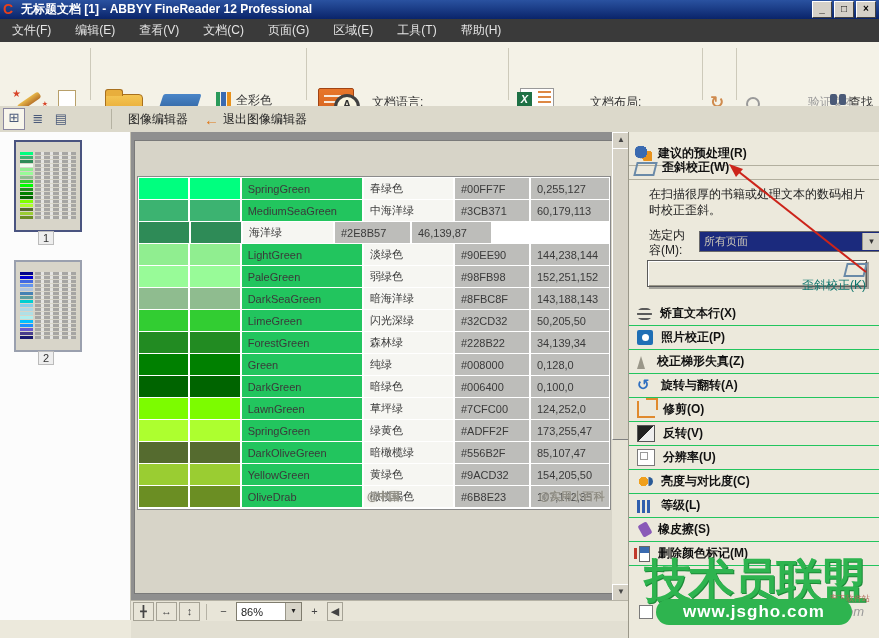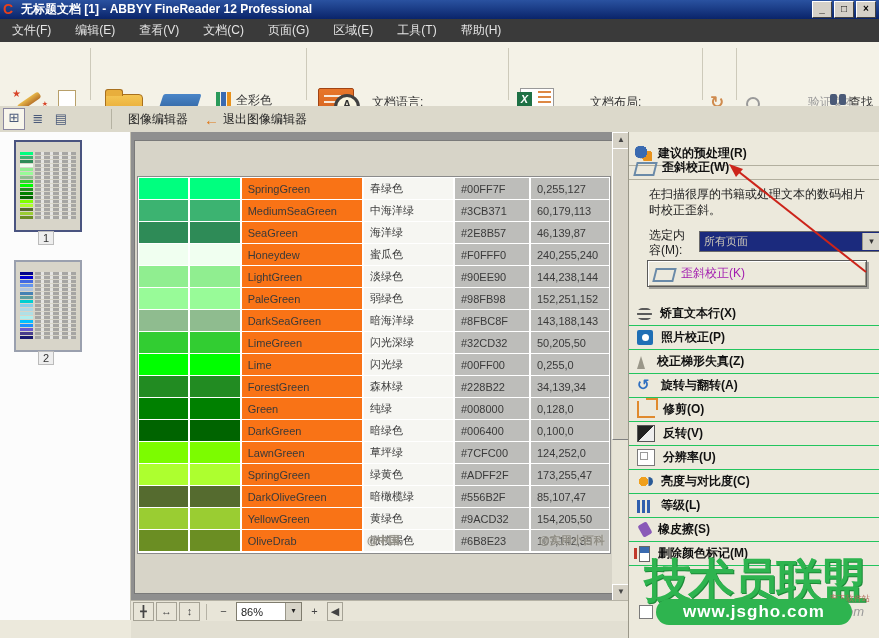--- a/index.html
+++ b/index.html
@@ -87,21 +87,21 @@
   .page-num span{background:#eee;border:1px solid #bbb;padding:0 4px;}
 
   
   .main{left:131px;top:132px;width:497px;height:468px;background:#8f8f8f;overflow:hidden;}
   .scanpage{position:absolute;left:3px;top:8px;width:477px;height:452px;background:#d7d4c8;border:1px solid #7a7a7a;}
   .ctable{position:absolute;left:2px;top:35px;width:470px;background:#fff;border:1px solid #8a8a8a;padding:1px;}
   .crow{display:flex;height:21px;margin-bottom:1px;align-items:stretch;position:relative;}
   .crow .sw1,.crow .sw2{width:50px;}
   .crow .sw2{margin-left:2px;}
   .crow .cell{display:flex;align-items:center;padding-left:6px;font-size:11px;color:#3a3a3a;}
-  .crow .en{width:116px;background:#f97316;margin-left:2px;}
+  .crow .en{width:116px;background:#22c55e;margin-left:2px;}
   .crow .cn{width:84px;background:#f6f6f2;margin-left:2px;}
   .crow .hex{width:69px;background:#bdbdba;margin-left:2px;}
   .crow .rgb{width:73px;background:#bdbdba;margin-left:2px;}
   .wm-over{position:absolute;top:3px;font-size:11px;color:#8f8d84;font-weight:bold;white-space:nowrap;text-shadow:0 0 2px #cfcdc4;}
   .wm-cn{left:228px;}
   .wm-rgb{left:400px;}
 
   
   .vscroll{left:612px;top:132px;width:16px;height:468px;background:#e6e3d6;}
   .sbtn{position:absolute;left:0;width:16px;height:16px;background:#d6d2c6;border:1px solid;border-color:#fff #808080 #808080 #fff;
@@ -123,21 +123,21 @@
   .prow .plabel{font-size:12px;font-weight:bold;color:#111;margin-left:6px;}
   .picon{width:17px;height:15px;margin-left:6px;position:relative;flex:none;}
 
   .desc{position:absolute;left:20px;top:54px;width:216px;font-size:12px;color:#222;line-height:16px;}
   .sel-label{position:absolute;left:20px;top:96px;width:44px;font-size:12px;color:#222;line-height:15px;}
   .sel-combo{position:absolute;left:70px;top:99px;width:180px;height:19px;border:1px solid #6a6a6a;background:#1b2a7d;display:flex;align-items:center;}
   .sel-combo .cv{flex:1;color:#cfc9b8;font-size:11px;padding-left:4px;}
   .sel-combo .cb{width:17px;height:17px;background:#d8d5c9;border-left:1px solid #9a9789;font-size:9px;text-align:center;line-height:16px;color:#333;}
   .deskew-btn{position:absolute;left:18px;top:128px;width:218px;height:25px;background:#ece9dc;border:1px solid #5a5a5a;
       box-shadow:inset 1px 1px 0 #fff, inset -1px -1px 0 #9a9789, 2px 2px 0 rgba(80,80,80,.45);
-      display:flex;align-items:center;font-size:12px;color:#a21caf;}
+      display:flex;align-items:flex-end;font-size:12px;color:#0f766e;flex-direction:column;}
   .tools{position:absolute;left:0;top:170px;width:251px;}
   .trow{height:23px;border-bottom:1px solid #22c55e;display:flex;align-items:center;}
   .trow .tlabel{font-size:12px;font-weight:bold;color:#111;margin-left:8px;}
   .chkrow{position:absolute;left:0;top:468px;width:251px;height:24px;display:flex;align-items:center;}
   .chk{width:12px;height:12px;background:#fff;border:1px solid #7a7a7a;margin-left:10px;}
 
   
   .ic{width:16px;height:15px;margin-left:8px;position:relative;flex:none;}
   .ic-gears{background:radial-gradient(circle at 35% 40%,#3a6ab0 0 45%,transparent 46%),radial-gradient(circle at 75% 70%,#e8921c 0 35%,transparent 36%);}
   .ic-skew{border:2px solid #6a8aa8;transform:skewX(-14deg);height:10px;margin-top:2px;}
@@ -448,33 +448,23 @@
             <span class="sw2" style="background: rgb(60, 179, 113);"></span>
             <span class="cell en">MediumSeaGreen</span>
             <span class="cell cn">中海洋绿</span>
             <span class="cell hex">#3CB371</span>
             <span class="cell rgb">60,179,113</span>
 
           </div>
           <div class="crow">
             <span class="sw1" style="background: rgb(46, 139, 87);"></span>
             <span class="sw2" style="background: rgb(46, 139, 87);"></span>
-            <span class="cell en">SeaGreen</span>
             <span class="cell cn">海洋绿</span>
             <span class="cell hex">#2E8B57</span>
             <span class="cell rgb">46,139,87</span>
-
-          </div>
-          <div class="crow">
-            <span class="sw1" style="background: rgb(240, 255, 240);"></span>
-            <span class="sw2" style="background: rgb(240, 255, 240);"></span>
-            <span class="cell en">Honeydew</span>
-            <span class="cell cn">蜜瓜色</span>
-            <span class="cell hex">#F0FFF0</span>
-            <span class="cell rgb">240,255,240</span>
 
           </div>
           <div class="crow">
             <span class="sw1" style="background: rgb(144, 238, 144);"></span>
             <span class="sw2" style="background: rgb(144, 238, 144);"></span>
             <span class="cell en">LightGreen</span>
             <span class="cell cn">淡绿色</span>
             <span class="cell hex">#90EE90</span>
             <span class="cell rgb">144,238,144</span>
 
@@ -497,29 +487,20 @@
             <span class="cell rgb">143,188,143</span>
 
           </div>
           <div class="crow">
             <span class="sw1" style="background: rgb(50, 205, 50);"></span>
             <span class="sw2" style="background: rgb(50, 205, 50);"></span>
             <span class="cell en">LimeGreen</span>
             <span class="cell cn">闪光深绿</span>
             <span class="cell hex">#32CD32</span>
             <span class="cell rgb">50,205,50</span>
-
-          </div>
-          <div class="crow">
-            <span class="sw1" style="background: rgb(0, 255, 0);"></span>
-            <span class="sw2" style="background: rgb(0, 255, 0);"></span>
-            <span class="cell en">Lime</span>
-            <span class="cell cn">闪光绿</span>
-            <span class="cell hex">#00FF00</span>
-            <span class="cell rgb">0,255,0</span>
 
           </div>
           <div class="crow">
             <span class="sw1" style="background: rgb(34, 139, 34);"></span>
             <span class="sw2" style="background: rgb(34, 139, 34);"></span>
             <span class="cell en">ForestGreen</span>
             <span class="cell cn">森林绿</span>
             <span class="cell hex">#228B22</span>
             <span class="cell rgb">34,139,34</span>
 

